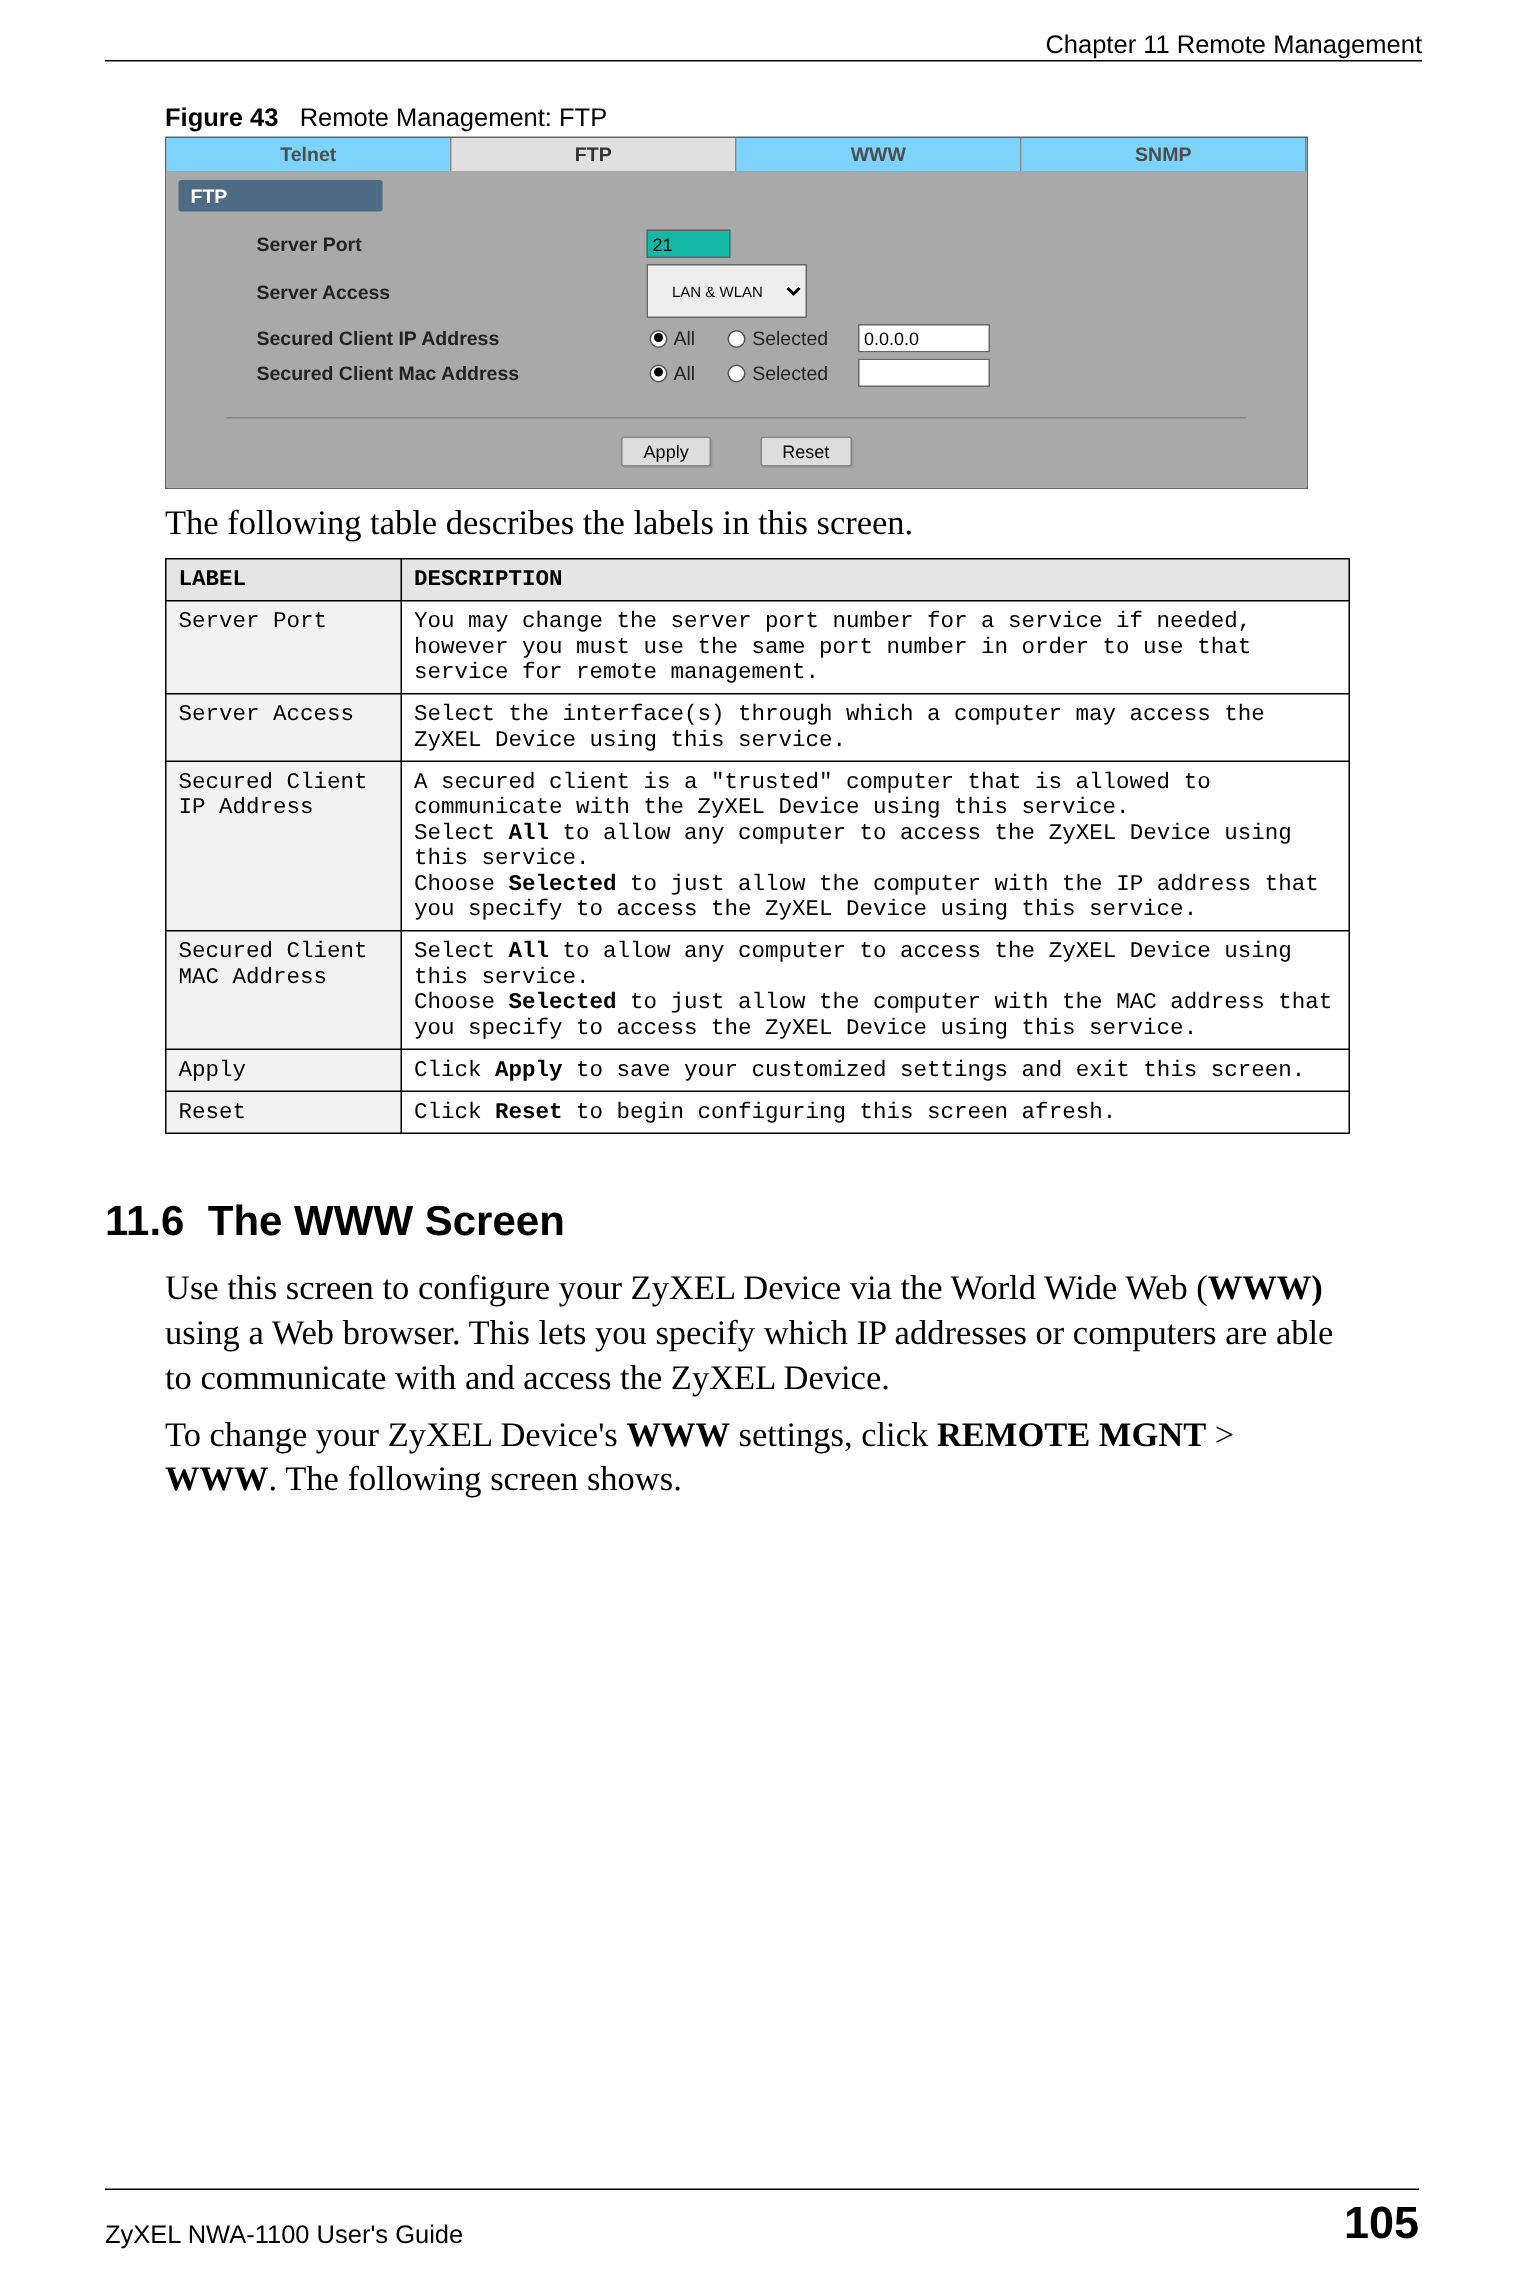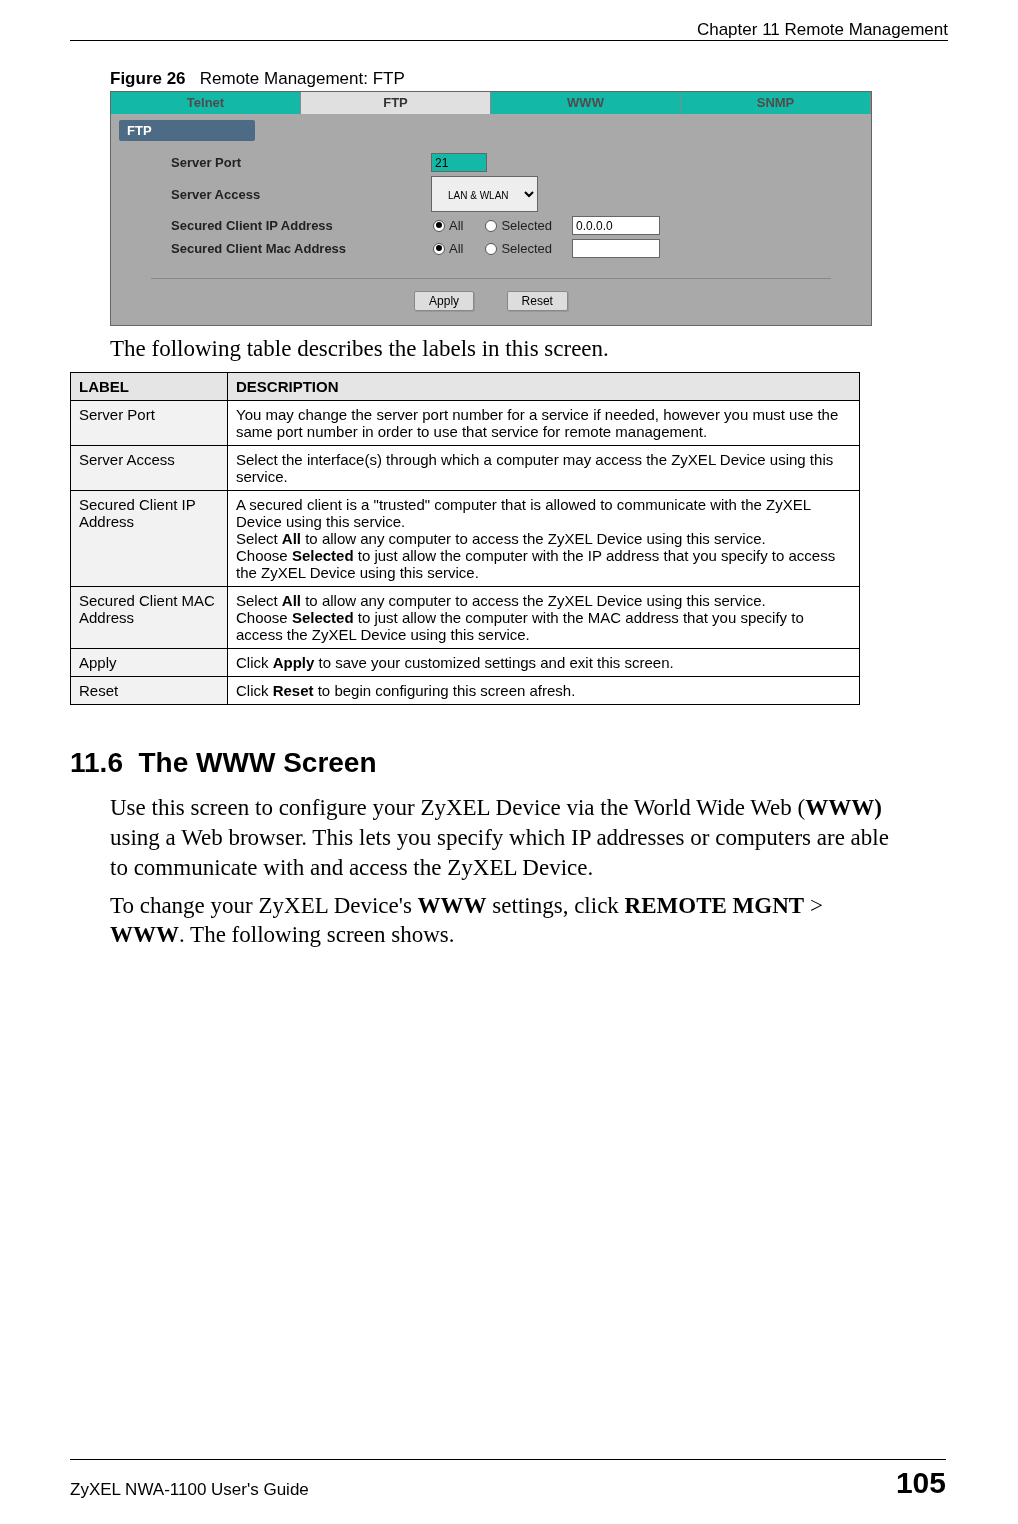--- a/index.html
+++ b/index.html
@@ -47,21 +47,21 @@
   }
   .tabpic {
     flex: 1;
     text-align: center;
     font-family: Arial, sans-serif;
     font-size: 13px;
     font-weight: bold;
     padding: 3px 0 4px 0;
     color: #4d4d4d;
     border-right: 1px solid #888;
-    background: #14b8a6;
+    background: #7dd3fc;
   }
   .tabpic.active {
     background: #e0e0e0;
     color: #333;
   }
   .ftp-bar {
     background: #4d6b85;
     color: #fff;
     font-family: Arial, sans-serif;
     font-size: 13px;
@@ -161,22 +161,23 @@
     width: 780px;
     line-height: 1.3;
   }
   .table-caption {
     font-family: Arial, sans-serif;
     font-size: 17px;
     margin: 6px 0 0 40px;
   }
   table.desc {
     border-collapse: collapse;
+    margin-left: 40px;
     width: 790px;
-    font-family: Liberation Sans, sans-serif;
+    font-family: Liberation Mono, monospace;
     font-size: 15px;
   }
   table.desc th, table.desc td {
     border: 1.2px solid #000;
     padding: 5px 8px;
     text-align: left;
     vertical-align: top;
   }
   table.desc th {
     background: #e5e5e5;
@@ -210,21 +211,21 @@
 </head>
 <body>
 
 <div class="page">
 
   <div class="header">
     <span>Chapter 11 Remote Management</span>
   </div>
 
   <div class="figure-caption">
-    <b>Figure 26</b>&nbsp;&nbsp;
+    <b>Figure 43</b>&nbsp;&nbsp;
     <span>Remote Management: FTP</span>
   </div>
 
   <div class="figure-box">
     <div class="figure-inner">
 
       <div class="tabs-row">
         <div class="tabpic">Telnet</div>
         <div class="tabpic active">FTP</div>
         <div class="tabpic">WWW</div>

